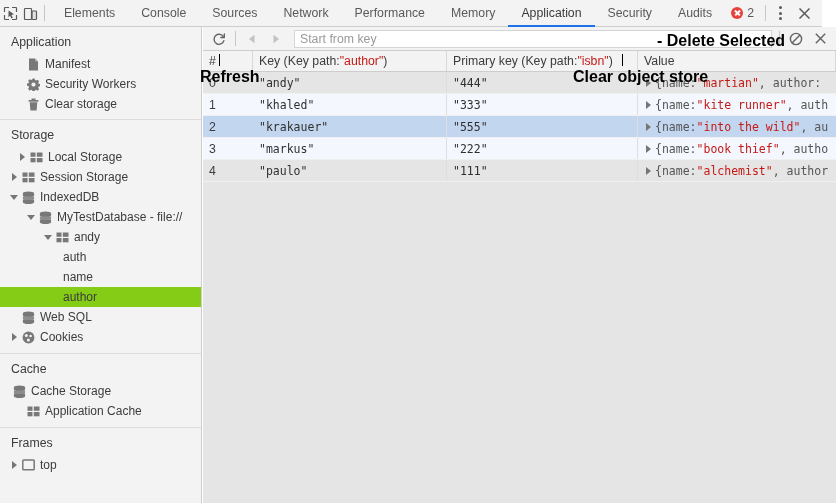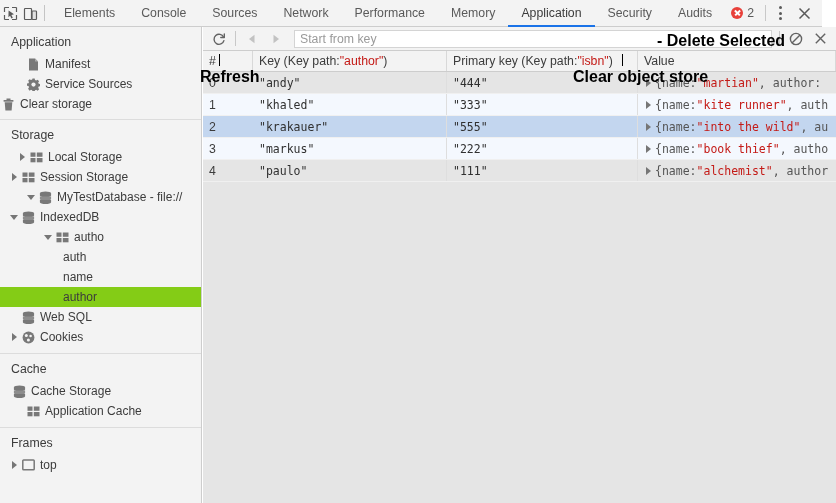--- a/index.html
+++ b/index.html
@@ -252,23 +252,23 @@
       </span>
       <span class="tlabel">Manifest</span>
     </div>
     <div class="tree-row" style="padding-left:25px">
       <span class="ticon">
         <svg width="13" height="13" viewBox="0 0 13 13">
           <path d="M5.4 0.5h2.2l.3 1.6 1.2.5 1.4-.9 1.5 1.5-.9 1.4.5 1.2 1.6.3v2.2l-1.6.3-.5 1.2.9 1.4-1.5 1.5-1.4-.9-1.2.5-.3 1.6H5.4l-.3-1.6-1.2-.5-1.4.9L1 10.7l.9-1.4-.5-1.2L-.2 7.8V5.6l1.6-.3.5-1.2L1 2.7 2.5 1.2l1.4.9 1.2-.5z" fill="#787878" transform="translate(0.1,0)"></path>
           <circle cx="6.5" cy="6.6" r="2.1" fill="#f3f3f3"></circle>
         </svg>
       </span>
-      <span class="tlabel">Service Sources</span>
-    </div>
-    <div class="tree-row" style="">
+      <span class="tlabel">Security Workers</span>
+    </div>
+    <div class="tree-row" style="padding-left:25px">
       <span class="ticon">
         <svg width="11" height="13" viewBox="0 0 11 13">
           <rect x="3.5" y="0.5" width="4" height="1.6" fill="#787878"></rect>
           <rect x="0.6" y="2" width="9.8" height="1.7" fill="#787878"></rect>
           <path d="M1.7 4.2h7.6l-.7 8.3H2.4z" fill="#787878"></path>
         </svg>
       </span>
       <span class="tlabel">Clear storage</span>
     </div>
     <div class="sec-div"></div>
@@ -298,63 +298,63 @@
         <svg width="13" height="11" viewBox="0 0 13 11">
             <rect x="0.5" y="0.5" width="5" height="4.3" fill="#787878"></rect>
             <rect x="6.8" y="0.5" width="5.7" height="4.3" fill="#787878"></rect>
             <rect x="0.5" y="6" width="5" height="4.3" fill="#787878"></rect>
             <rect x="6.8" y="6" width="5.7" height="4.3" fill="#787878"></rect>
           </svg>
       </span>
       <span class="tlabel">Session Storage</span>
     </div>
 
-    <div class="tree-row" style="padding-left:25px">
+    <div class="tree-row" style="padding-left:8px">
       <span class="twisty expanded">
           <span class="tri"></span>
         </span>
       <span class="ticon">
         <svg width="13" height="13" viewBox="0 0 13 13">
           <ellipse cx="6.5" cy="2.2" rx="5.6" ry="1.8" fill="#787878"></ellipse>
           <path d="M0.9 2.2v2.4c0 1 2.5 1.8 5.6 1.8s5.6-.8 5.6-1.8V2.2" fill="#787878"></path>
           <path d="M0.9 5.6v2.4c0 1 2.5 1.8 5.6 1.8s5.6-.8 5.6-1.8V5.6" fill="#8d8d8d"></path>
           <path d="M0.9 9v2.2c0 1 2.5 1.8 5.6 1.8s5.6-.8 5.6-1.8V9" fill="#787878"></path>
         </svg>
       </span>
-      <span class="tlabel">MyTestDatabase - file://</span>
-    </div>
-
-    <div class="tree-row" style="padding-left:8px">
+      <span class="tlabel">IndexedDB</span>
+    </div>
+
+    <div class="tree-row" style="padding-left:25px">
       <span class="twisty expanded">
           <span class="tri"></span>
         </span>
       <span class="ticon">
         <svg width="13" height="13" viewBox="0 0 13 13">
           <ellipse cx="6.5" cy="2.2" rx="5.6" ry="1.8" fill="#787878"></ellipse>
           <path d="M0.9 2.2v2.4c0 1 2.5 1.8 5.6 1.8s5.6-.8 5.6-1.8V2.2" fill="#787878"></path>
           <path d="M0.9 5.6v2.4c0 1 2.5 1.8 5.6 1.8s5.6-.8 5.6-1.8V5.6" fill="#8d8d8d"></path>
           <path d="M0.9 9v2.2c0 1 2.5 1.8 5.6 1.8s5.6-.8 5.6-1.8V9" fill="#787878"></path>
         </svg>
       </span>
-      <span class="tlabel">IndexedDB</span>
+      <span class="tlabel">MyTestDatabase - file://</span>
     </div>
 
     <div class="tree-row" style="padding-left:42px">
       <span class="twisty expanded">
           <span class="tri"></span>
         </span>
       <span class="ticon">
         <svg width="13" height="11" viewBox="0 0 13 11">
             <rect x="0.5" y="0.5" width="5" height="4.3" fill="#787878"></rect>
             <rect x="6.8" y="0.5" width="5.7" height="4.3" fill="#787878"></rect>
             <rect x="0.5" y="6" width="5" height="4.3" fill="#787878"></rect>
             <rect x="6.8" y="6" width="5.7" height="4.3" fill="#787878"></rect>
           </svg>
       </span>
-      <span class="tlabel">autho</span>
+      <span class="tlabel">andy</span>
     </div>
 
     <div class="tree-row" style="padding-left:60px">
       <span class="tlabel">auth</span>
     </div>
     <div class="tree-row" style="padding-left:60px">
       <span class="tlabel">name</span>
     </div>
     <div class="tree-row selected" style="padding-left:60px">
       <span class="tlabel">author</span>

